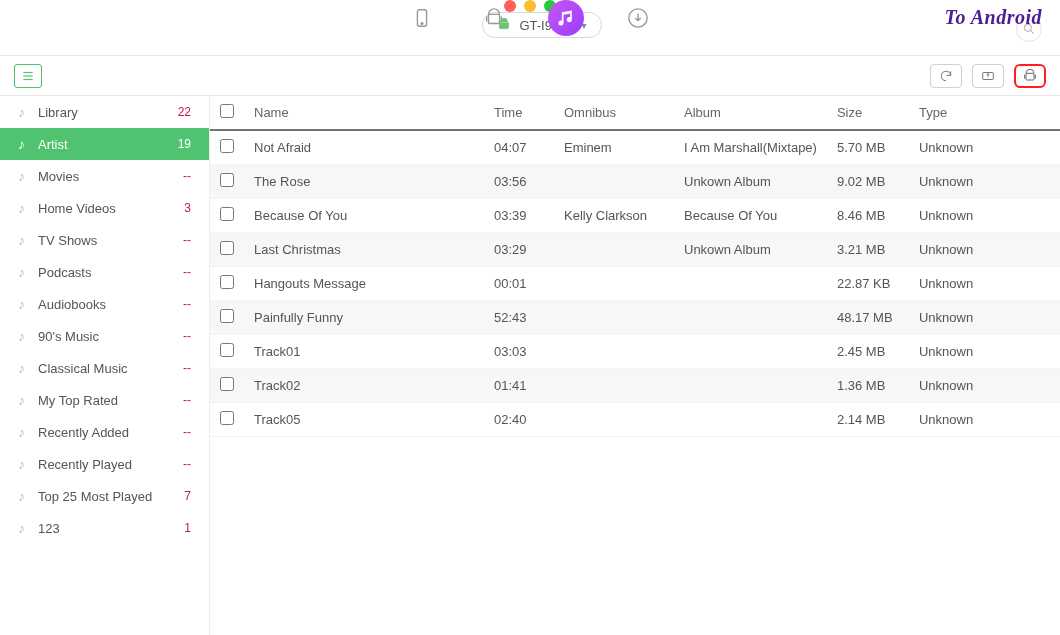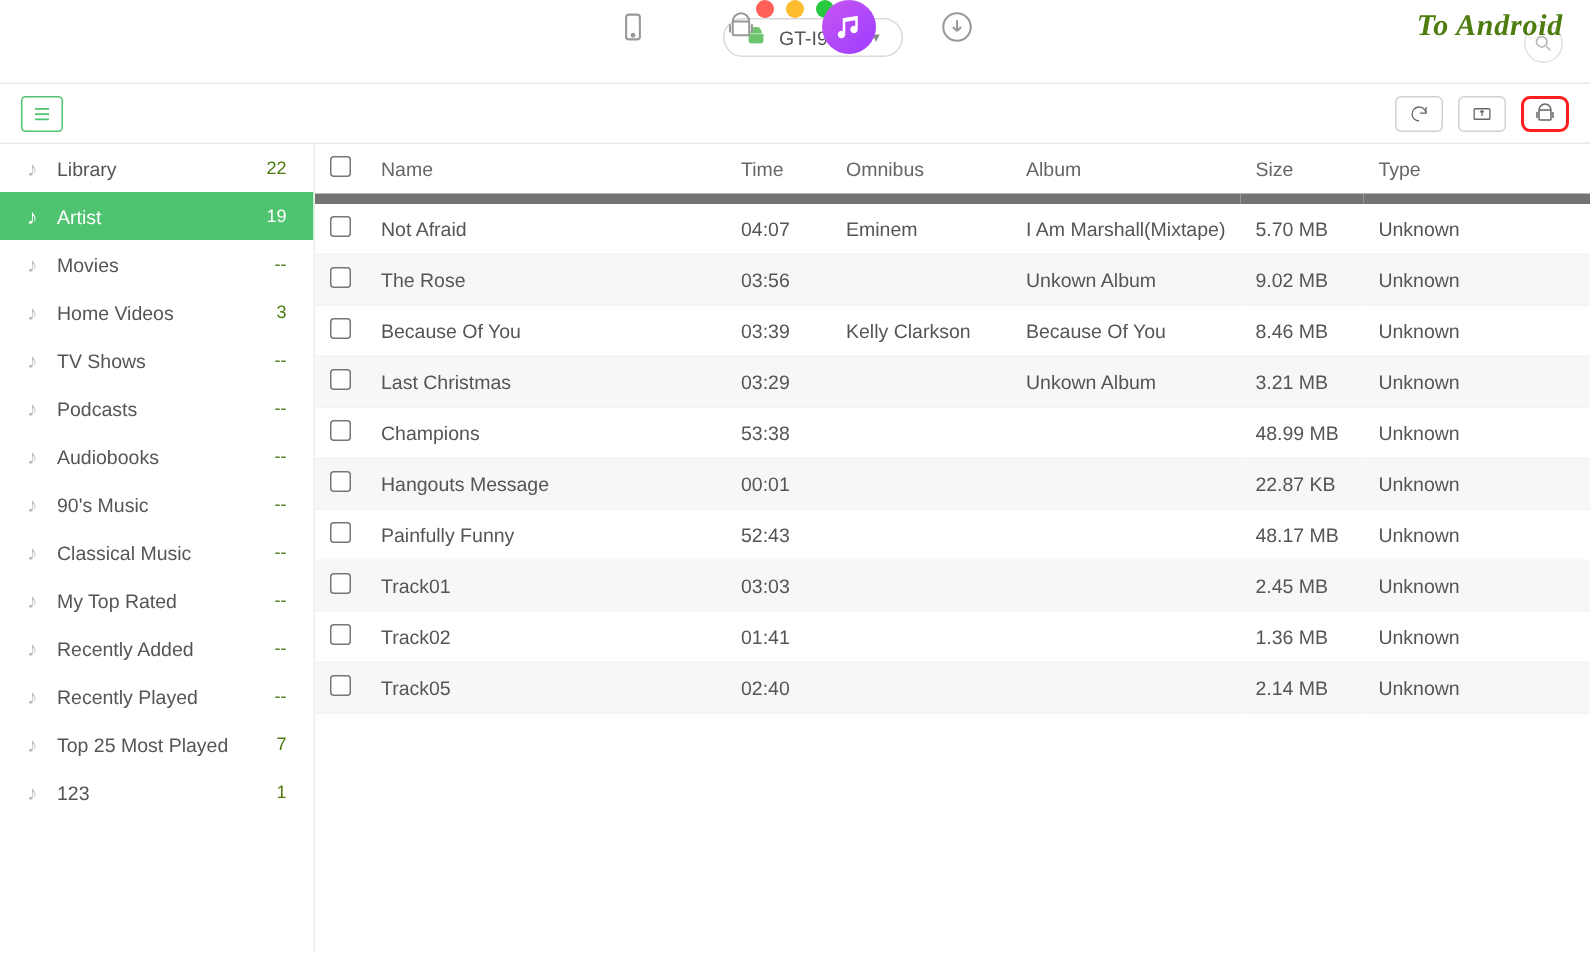--- a/index.html
+++ b/index.html
@@ -14,44 +14,44 @@
 .green { background: #28c840; }
 .device-select { margin-left: 24px; height: 26px; border: 1px solid #d9d9d9; border-radius: 13px; display: flex; align-items: center; padding: 0 14px; gap: 8px; cursor: pointer; }
 .android-glyph { color: #6ec36e; }
 .chevron { font-size: 10px; color: #888; }
 
 .centericons { position: absolute; left: 50%; transform: translateX(-50%); display: flex; gap: 36px; align-items: center; }
 .cicon { width: 36px; height: 36px; border-radius: 50%; display: flex; align-items: center; justify-content: center; color: #999; cursor: pointer; }
 .cicon svg { display: block; }
 .cicon.active { background: linear-gradient(135deg,#c856f2,#9d3dff); color: #fff; }
 
-.to-android { position: absolute; right: 18px; top: 6px; color: #4d7c0f; font-weight: 700; font-style: italic; font-size: 20px; letter-spacing: .5px; font-family: "Times New Roman", serif; }
+.to-android { position: absolute; right: 18px; top: 6px; color: #4c1d95; font-weight: 700; font-style: italic; font-size: 20px; letter-spacing: .5px; font-family: "Times New Roman", serif; }
 .search-hint { position: absolute; right: 18px; top: 16px; width: 26px; height: 26px; border-radius: 50%; border: 1px solid #e2e2e2; display:flex; align-items:center; justify-content:center; color:#bbb; z-index:-1;}
 
 
 .toolbar { height: 40px; display: flex; align-items: center; border-bottom: 1px solid #e9e9e9; padding: 0 14px; }
 .list-toggle { width: 28px; height: 24px; border: 1px solid #4fc36f; border-radius: 3px; display:flex; align-items:center; justify-content:center; color:#4fc36f; cursor:pointer; }
 .toolbar .spacer { flex: 1; }
 .actions { display: flex; gap: 10px; align-items: center; }
 .action-btn { width: 32px; height: 24px; border: 1px solid #d0d0d0; border-radius: 4px; display:flex; align-items:center; justify-content:center; color:#666; cursor:pointer; background:#fff; }
 .action-btn.highlight { border: 2px solid #ff1e1e; border-radius: 6px; }
 
 
 .body { display: flex; height: calc(635px - 56px - 40px); }
 .sidebar { width: 210px; border-right: 1px solid #eee; overflow-y: auto; }
 .side-item { height: 32px; display: flex; align-items: center; padding: 0 18px; cursor: pointer; color: #555; }
 .side-item .si-icon { width: 20px; color: #bbb; font-size: 14px; }
 .side-item .si-label { flex: 1; }
-.side-item .si-count { color: #4d7c0f; font-size: 12px; }
+.side-item .si-count { color: #be185d; font-size: 12px; }
 .side-item.active { background: #4fc36f; color: #fff; }
 .side-item.active .si-icon, .side-item.active .si-count { color: #fff; }
 
 .content { flex: 1; overflow-y: auto; }
 table { width: 100%; border-collapse: collapse; }
-th { text-align: left; font-weight: 400; color: #666; padding: 8px 10px; border-bottom: 7px solid #737373; background:#fff; font-size: 13px;}
+th { text-align: left; font-weight: 400; color: #666; padding: 8px 10px; border-bottom: 2px solid #737373; background:#fff; font-size: 13px;}
 td { padding: 8px 10px; border-bottom: 1px solid #f3f3f3; color: #555; white-space: nowrap; overflow: hidden; text-overflow: ellipsis; }
 tbody tr:nth-child(even) { background: #f7f7f7; }
 col.chk { width: 34px; }
 col.name { width: 240px; }
 col.time { width: 70px; }
 col.artist { width: 120px; }
 col.album { width: 150px; }
 col.size { width: 82px; }
 col.type { }
 input[type=checkbox] { width: 14px; height: 14px; accent-color: #4fc36f; }
@@ -273,29 +273,20 @@
             <td><input type="checkbox" style=""></td>
             <td>Last Christmas</td>
             <td>03:29</td>
             <td></td>
             <td>Unkown Album</td>
             <td>3.21 MB</td>
             <td>Unknown</td>
           </tr>
           <tr>
             <td><input type="checkbox" style=""></td>
-            <td>Champions</td>
-            <td>53:38</td>
-            <td></td>
-            <td></td>
-            <td>48.99 MB</td>
-            <td>Unknown</td>
-          </tr>
-          <tr>
-            <td><input type="checkbox" style=""></td>
             <td>Hangouts Message</td>
             <td>00:01</td>
             <td></td>
             <td></td>
             <td>22.87 KB</td>
             <td>Unknown</td>
           </tr>
           <tr>
             <td><input type="checkbox" style=""></td>
             <td>Painfully Funny</td>

